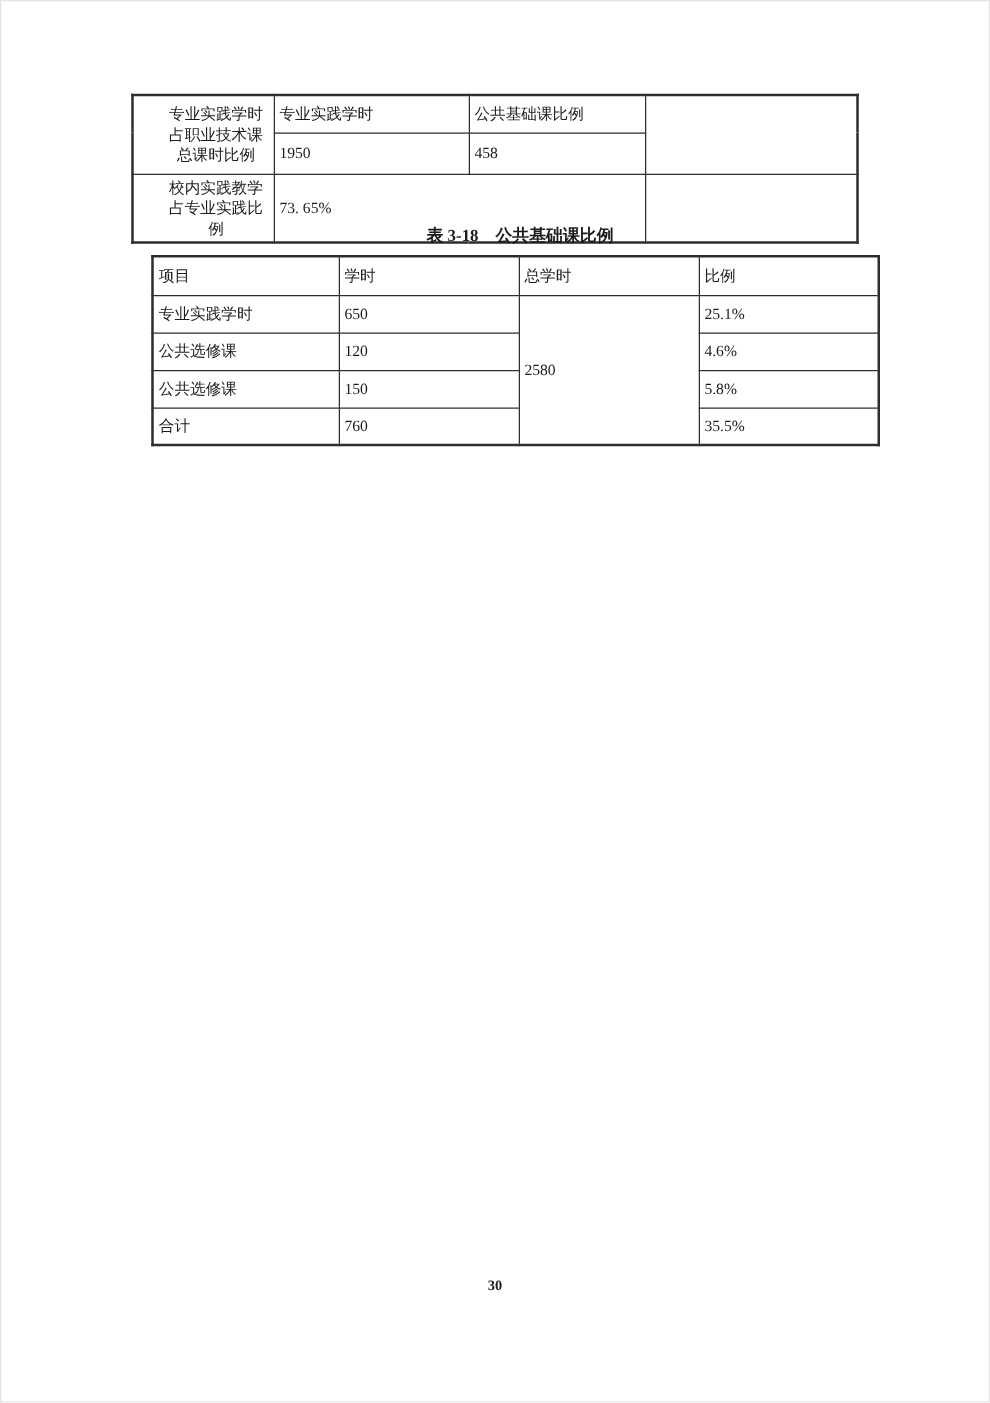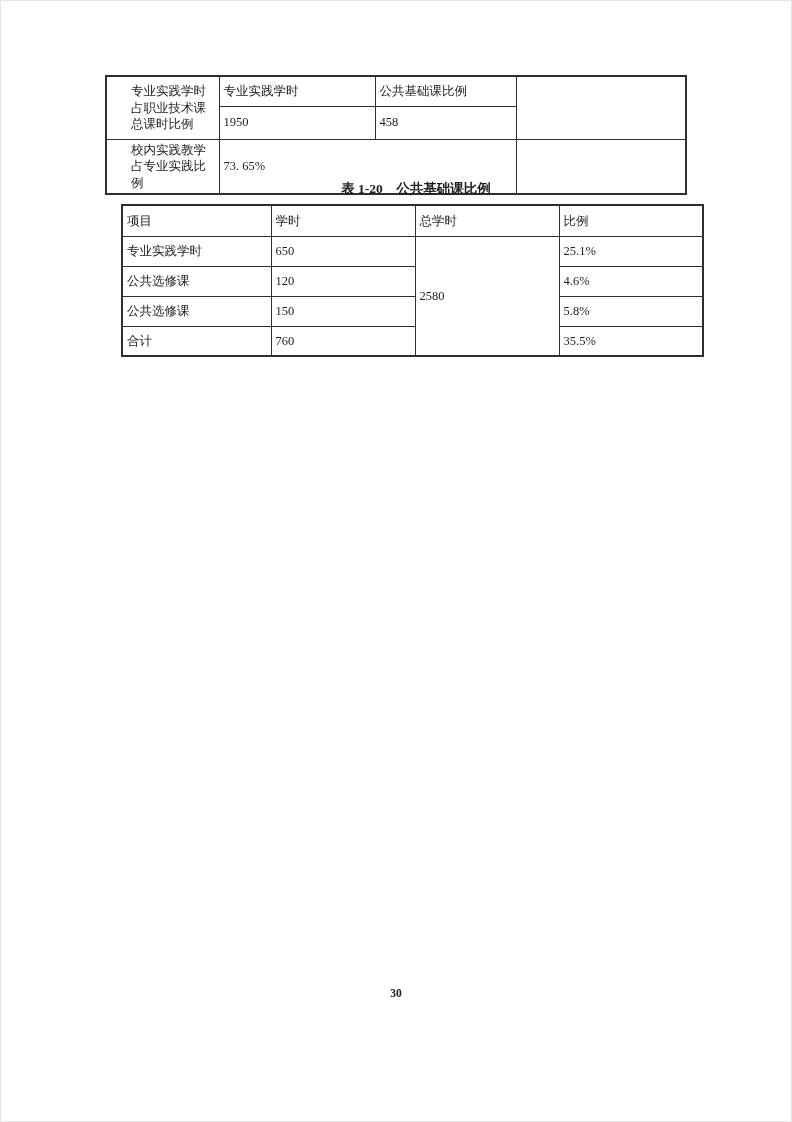--- a/index.html
+++ b/index.html
@@ -34,21 +34,21 @@
     padding: 2px 4px;
     overflow: hidden;
   }
   .tbl1 {
     left: 104px;
     top: 74px;
     width: 580px;
     border: 2px solid var(--border);
   }
   .tbl1 td.label-cell {
-    text-align: left;
+    text-align: center;
     padding-left: 24px;
     padding-right: 4px;
   }
   .tbl2 {
     left: 120px;
     top: 203px;
     width: 581px;
     border: 2px solid var(--border);
   }
   .table-title {
@@ -58,21 +58,21 @@
     width: 582px;
     text-align: center;
     text-indent: 40px;
     font-size: 13.5px;
     font-weight: bold;
     line-height: 20px;
   }
   .page-number {
     position: absolute;
     left: 0;
-    top: 986px;
+    top: 1022px;
     width: 100%;
     text-align: center;
     font-size: 11.5px;
     font-weight: bold;
   }
 </style>
 </head>
 <body>
 
 <div class="page">
@@ -96,21 +96,21 @@
         <td>458</td>
       </tr>
       <tr style="height:33px">
         <td class="label-cell">校内实践教学占专业实践比例</td>
         <td colspan="2">73. 65%</td>
         <td></td>
       </tr>
     </tbody>
   </table>
 
-  <div class="table-title">表 1-20　公共基础课比例</div>
+  <div class="table-title">表 3-18　公共基础课比例</div>
 
   <table class="tbl2">
     <colgroup>
       <col style="width:149px">
       <col style="width:144px">
       <col style="width:144px">
       <col style="width:144px">
     </colgroup>
     <tbody>
       <tr style="height:31px">

